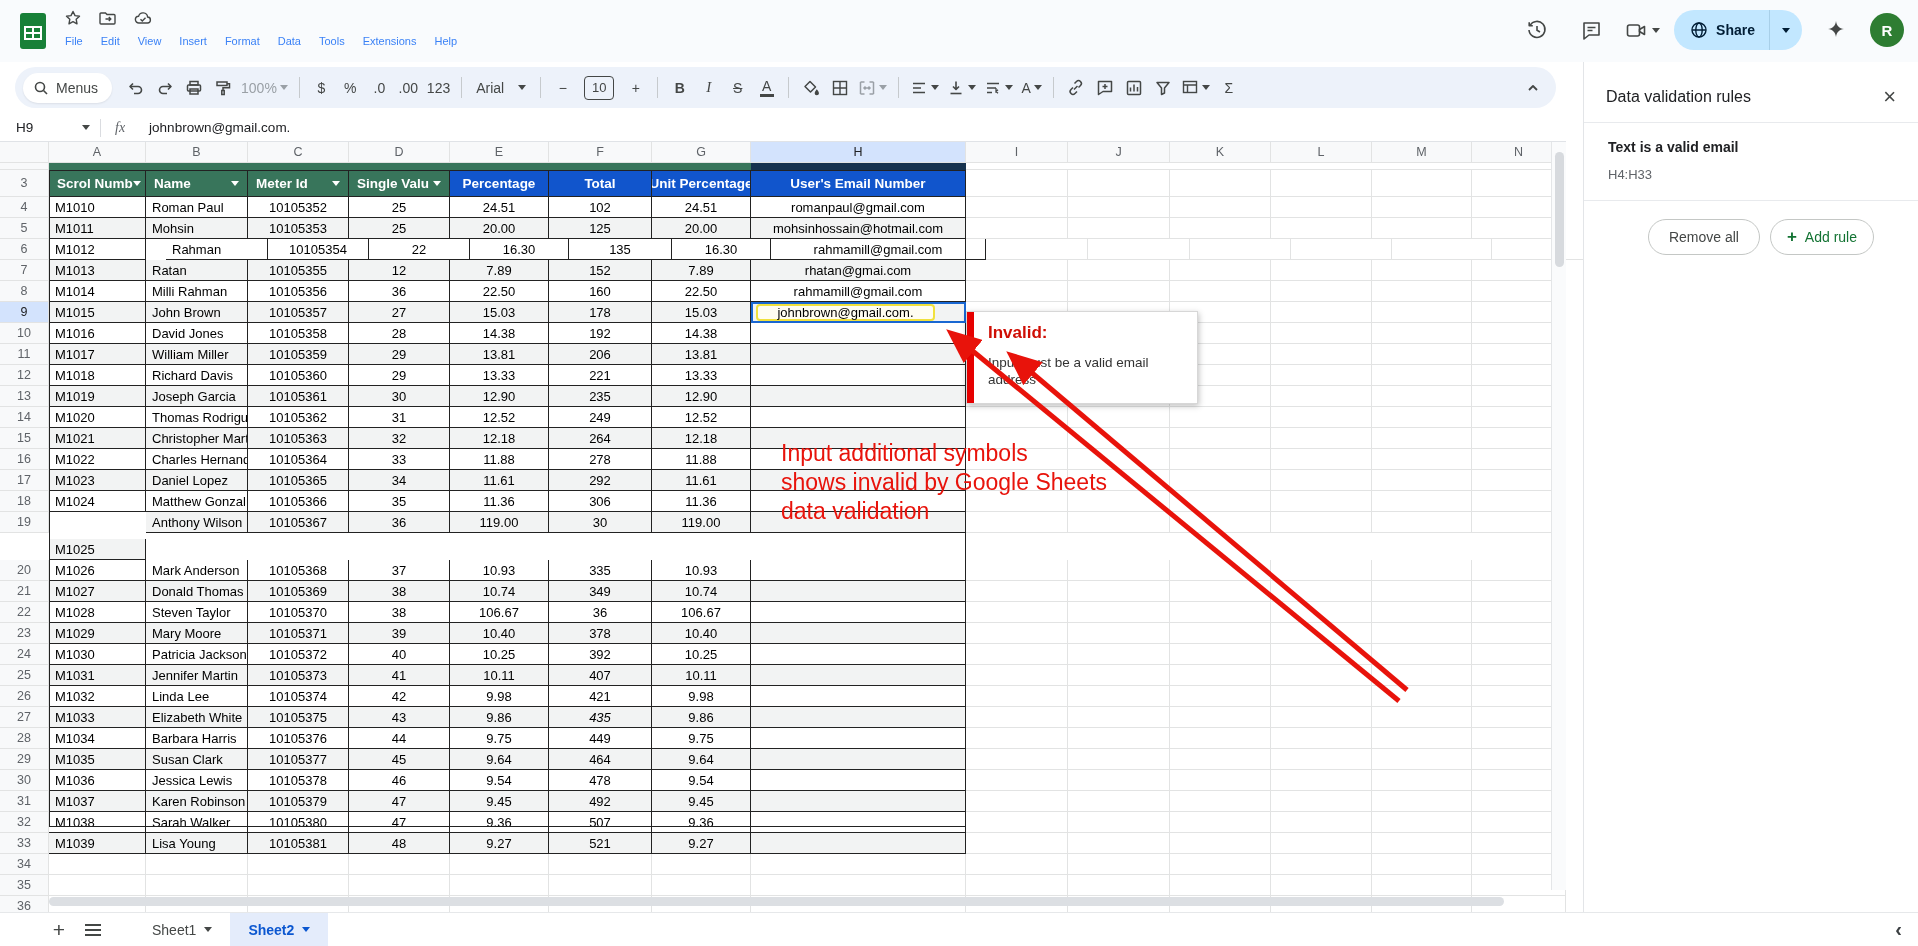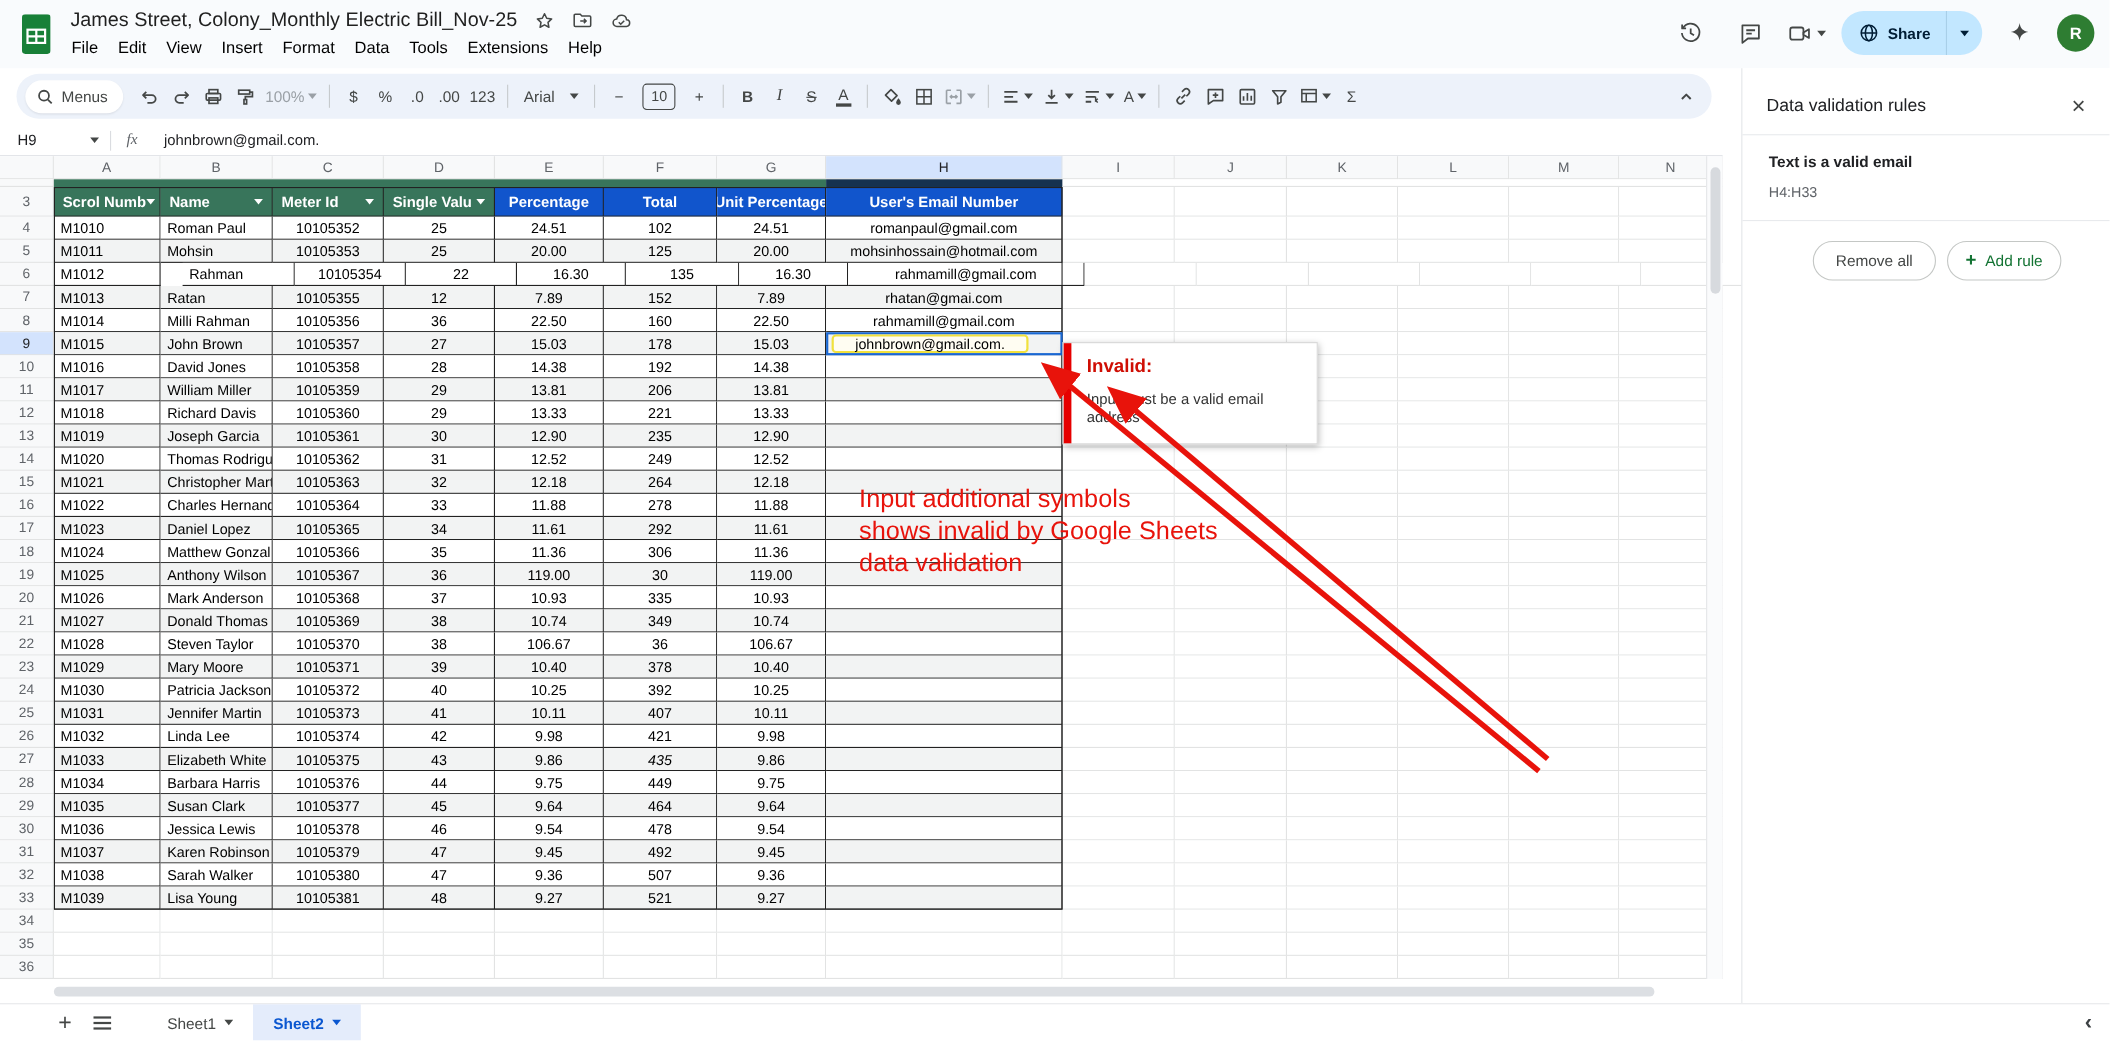--- a/index.html
+++ b/index.html
@@ -8,21 +8,21 @@
            --header-green:#38755b; --header-blue:#1155cc; --band:#f2f3f3; --sel-blue:#1967d2;
            --annotation-red:#e8130b; --share-bg:#c2e7ff; --tab-active-bg:#e4ecfb; --tab-active-fg:#0b57d0; }
 
   
   .topbar { position:absolute; left:0; top:0; width:1918px; height:62px; background:#f9fbfd; }
   .logo { position:absolute; left:20px; top:13px; width:26px; height:36px; }
   .doc-title-row { position:absolute; left:64px; top:8px; display:flex; align-items:center; gap:16px; }
   .doc-title { font-size:18px; color:#1f1f1f; }
   .title-ic { color:#444746; display:flex; align-items:center; }
   .menubar { position:absolute; left:56px; top:32px; display:flex; }
-  .menu-item { font-size:15px; color:#000000; padding:3px 9px; border-radius:6px; cursor:default; }
+  .menu-item { font-size:11px; color:#3b82f6; padding:3px 9px; border-radius:6px; cursor:default; }
   .top-right { position:absolute; right:14px; top:10px; display:flex; align-items:center; gap:14px; }
   .circ-btn { width:40px; height:40px; border-radius:50%; display:flex; align-items:center; justify-content:center; color:#444746; }
   .cam-wrap { display:flex; align-items:center; gap:4px; color:#444746; }
   .share { display:flex; align-items:center; background:var(--share-bg); border-radius:20px; height:40px; overflow:hidden; }
   .share-main { display:flex; align-items:center; gap:8px; padding:0 14px 0 16px; color:#001d35; font-size:14px; font-weight:bold; height:100%; }
   .share-sep { width:1px; height:40px; background:#a8cfe8; }
   .share-caret { padding:0 12px; height:100%; display:flex; align-items:center; color:#001d35; }
   .avatar { width:34px; height:34px; border-radius:50%; background:#2e7d32; color:#fff; font-size:15px; font-weight:bold;
             display:flex; align-items:center; justify-content:center; }
   .caret { width:0; height:0; border-left:4px solid transparent; border-right:4px solid transparent; border-top:5px solid currentColor; display:inline-block; }
@@ -125,21 +125,20 @@
 <div class="stage" id="stage" style="--header-green: #38755b; --header-blue: #1155cc; --band: #f2f3f3; --sel-blue: #1967d2; --annotation-red: #e8130b; --share-bg: #c2e7ff; --tab-active-bg: #e4ecfb; --tab-active-fg: #0b57d0;">
 
   <div class="topbar">
     <svg class="logo" viewBox="0 0 26 36">
       <rect x="0" y="0" width="26" height="36" rx="3" fill="#188038"></rect>
       <rect x="5" y="14" width="16" height="12" fill="none" stroke="#fff" stroke-width="2"></rect>
       <line x1="5" y1="20" x2="21" y2="20" stroke="#fff" stroke-width="2"></line>
       <line x1="13" y1="14" x2="13" y2="26" stroke="#fff" stroke-width="2"></line>
     </svg>
     <div class="doc-title-row">
-      <span class="doc-title">James Street, Colony_Monthly Electric Bill_Nov-25</span>
       <span class="title-ic">
         <svg class="ic" width="18" height="18" viewBox="0 0 18 18" fill="none" stroke="#444746" stroke-width="1.4">
           <path d="M9 2.5l2 4.1 4.5.6-3.3 3.1.8 4.5L9 12.6l-4 2.2.8-4.5L2.5 7.2 7 6.6z" stroke-linejoin="round"></path>
           </svg>
       </span>
       <span class="title-ic">
         <svg class="ic" width="19" height="19" viewBox="0 0 19 19" fill="none" stroke="#444746" stroke-width="1.4">
           <path d="M2 5.5V14a1 1 0 0 0 1 1h13a1 1 0 0 0 1-1V6.5a1 1 0 0 0-1-1H9L7.5 4H3a1 1 0 0 0-1 1z"></path>
           <path d="M7.5 10h5M10.8 8l2 2-2 2"></path>
           </svg>
@@ -677,21 +676,21 @@
         <div class="c tb" style="width: 215px; height: 21px;"></div>
         <div class="c " style="width: 102px; height: 21px;"></div>
         <div class="c " style="width: 102px; height: 21px;"></div>
         <div class="c " style="width: 101px; height: 21px;"></div>
         <div class="c " style="width: 101px; height: 21px;"></div>
         <div class="c " style="width: 100px; height: 21px;"></div>
         <div class="c " style="width: 94px; height: 21px;"></div>
       </div>
       <div class="grow">
         <div class="c hd" style="width: 49px; height: 21px;">19</div>
-        <div class="c tb al band" style="width: 97px; height: 21px;">M1025</div>
+        <div class="c tb al band" style="width: 97px; height: 21px; margin-top: 27px;">M1025</div>
         <div class="c tb al band" style="width: 102px; height: 21px;">Anthony Wilson</div>
         <div class="c tb band" style="width: 101px; height: 21px;">10105367</div>
         <div class="c tb band" style="width: 101px; height: 21px;">36</div>
         <div class="c tb band" style="width: 99px; height: 21px;">119.00</div>
         <div class="c tb band" style="width: 103px; height: 21px;">30</div>
         <div class="c tb band" style="width: 99px; height: 21px;">119.00</div>
         <div class="c tb band" style="width: 215px; height: 21px;"></div>
         <div class="c " style="width: 102px; height: 21px;"></div>
         <div class="c " style="width: 102px; height: 21px;"></div>
         <div class="c " style="width: 101px; height: 21px;"></div>

